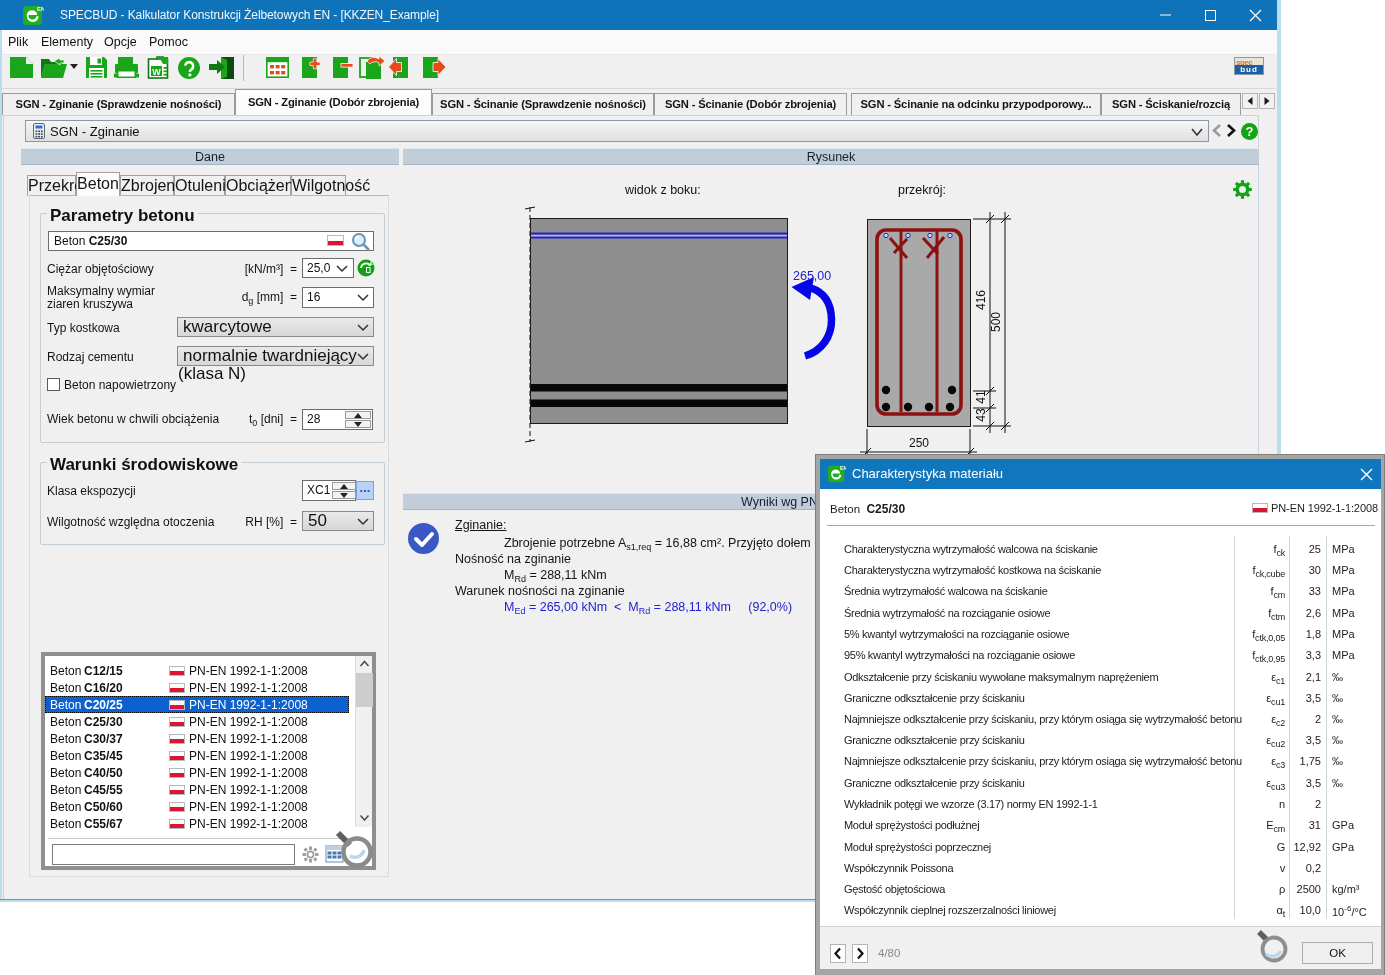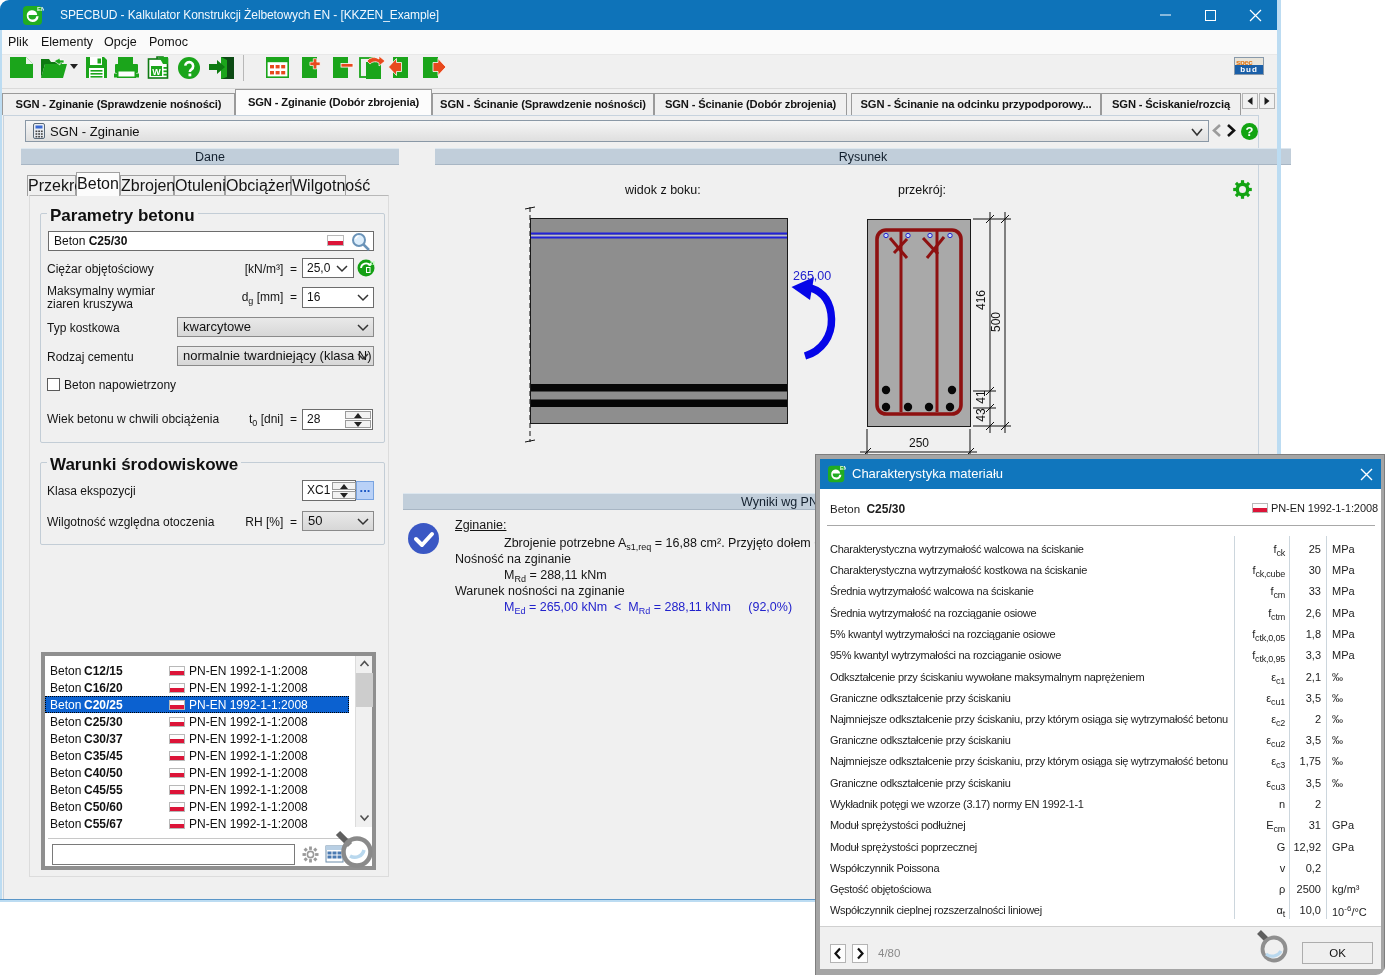--- a/index.html
+++ b/index.html
@@ -1,18 +1,18 @@
 <!DOCTYPE html>
 <html><head>
 <meta charset="utf-8">
 <style>
 *{margin:0;padding:0;box-sizing:border-box;}
 html,body{width:1385px;height:975px;background:#fff;font-family:"Liberation Sans",sans-serif;overflow:hidden;}
 .abs{position:absolute;}
-#page{position:relative;width:1385px;height:975px;background:#fff;overflow:hidden;border-radius:9px;}
+#page{position:relative;width:1385px;height:975px;background:#fff;overflow:hidden;}
 #win{position:absolute;left:0;top:0;width:1281px;height:902px;background:#f0f0f0;}
 
 #tbar{position:absolute;left:0;top:0;width:1281px;height:30px;background:#0e73b9;}
 #tbar .ttl{position:absolute;left:60px;top:8px;font-size:12px;letter-spacing:-0.1px;color:#f2f8fd;white-space:nowrap;}
 .winbtn{position:absolute;top:0;width:45px;height:30px;}
 
 #menu{position:absolute;left:0;top:30px;width:1281px;height:24px;background:#fafafa;}
 #menu span{position:absolute;top:5px;font-size:12.5px;color:#111;}
 
 #tools{position:absolute;left:0;top:54px;width:1281px;height:35px;background:#f0f0f0;border-top:1px solid #e8e8e8;border-bottom:1px solid #dadada;}
@@ -32,39 +32,39 @@
 
 .stab{position:absolute;top:175px;height:21px;background:#f0f0f0;border:1px solid #a0a0a0;border-bottom:none;font-size:16px;color:#141414;text-align:center;line-height:20px;}
 .stab.active{top:172px;height:24px;background:#fcfcfc;z-index:3;line-height:22px;}
 #lpanel{position:absolute;left:29px;top:195px;width:360px;height:682px;background:#f0f0f0;border:1px solid #dcdcdc;border-top:1px solid #b8b8b8;}
 
 .grp{position:absolute;border:1px solid #c3cdd6;border-radius:2px;}
 .grp .cap{position:absolute;left:6px;top:-8px;background:#f0f0f0;padding:0 3px;font-size:17px;font-weight:bold;color:#101010;white-space:nowrap;}
 .lbl{position:absolute;font-size:12px;color:#141414;white-space:nowrap;}
 .rlbl{position:absolute;font-size:12px;color:#141414;white-space:nowrap;text-align:right;}
 .field{position:absolute;background:#fff;border:1px solid #6c6c6c;font-size:12px;color:#111;}
-.drop{position:absolute;background:linear-gradient(#e9e9e9,#d7d7d7);border:1px solid #8a8a8a;font-size:13px;color:#111;}
+.drop{position:absolute;background:linear-gradient(#e9e9e9,#d7d7d7);border:1px solid #8a8a8a;font-size:17px;color:#111;}
 sub{font-size:9px;vertical-align:-3px;}
 
 #listbox{position:absolute;left:41px;top:652px;width:335px;height:218px;background:#fff;border:4px solid #8f8f8f;}
 .lrow{position:absolute;left:0px;height:17px;width:304px;font-size:12px;color:#111;white-space:nowrap;}
 .lrow b{letter-spacing:0px;}
 .flag{display:inline-block;width:16px;height:10px;border:1px solid #b8b8b8;background:linear-gradient(#fdfdfd 50%,#dc1438 50%);vertical-align:-1px;}
 
 #wynbar{left:403px;top:493px;width:855px;}
 .res{position:absolute;font-size:12.5px;color:#141414;white-space:nowrap;}
 .resb{position:absolute;font-size:12.5px;color:#2222cc;white-space:nowrap;}
 
 #dlg{position:absolute;left:815px;top:454px;width:570px;height:524px;background:#a5a5a5;border:1px solid #7e7e7e;}
 #dlgtb{position:absolute;left:4px;top:4px;width:561px;height:30px;background:#1076bd;}
 #dlgtb .t{position:absolute;left:32px;top:7px;font-size:13px;color:#fff;}
 #dlgbody{position:absolute;left:4px;top:34px;width:561px;height:437px;background:#fff;}
 #dlgfoot{position:absolute;left:4px;top:471px;width:561px;height:43px;background:#f0f0f0;border-top:1px solid #d0d0d0;}
 .drow{position:absolute;left:0;width:561px;height:21px;font-size:11px;color:#1c1c1c;}
-.drow .d{position:absolute;left:10px;top:4px;letter-spacing:-0.3px;white-space:nowrap;}
+.drow .d{position:absolute;left:24px;top:4px;letter-spacing:-0.3px;white-space:nowrap;}
 .drow .s{position:absolute;left:340px;width:125px;top:4px;text-align:right;letter-spacing:-0.2px;white-space:nowrap;}
 .drow .v{position:absolute;left:471px;width:30px;top:4px;text-align:right;white-space:nowrap;}
 .drow .u{position:absolute;left:512px;top:4px;white-space:nowrap;}
 .navbtn{position:absolute;top:17px;width:16px;height:19px;background:#fdfdfd;border:1px solid #b4b4b4;text-align:center;line-height:18px;font-size:11px;color:#111;font-weight:bold;}
 </style>
 </head>
 <body>
 <div id="page">
   <div id="win">
 
@@ -221,21 +221,21 @@
     </div>
     <svg class="abs" style="left:1211px;top:123px" width="12" height="14">
         <path d="M9 2 L3 7.5 L9 13" fill="none" stroke="#9c9c9c" stroke-width="2.6"></path>
       </svg>
     <svg class="abs" style="left:1225px;top:123px" width="12" height="14">
         <path d="M3 2 L9 7.5 L3 13" fill="none" stroke="#111" stroke-width="2.6"></path>
       </svg>
     <div class="abs" style="left:1241px;top:123px;width:17px;height:17px;border-radius:50%;background:#12a412;color:#fff;font-size:13px;font-weight:bold;text-align:center;line-height:17px">?</div>
 
     <div class="hbar" style="left:21px;top:148px;width:378px;">Dane</div>
-    <div class="hbar" style="left:403px;top:148px;width:856px;margin-left:32px;">Rysunek</div>
+    <div class="hbar" style="left:403px;top:148px;width:856px;">Rysunek</div>
 
     <div class="stab" style="left:27px;width:49px">Przekrój</div>
     <div class="stab active" style="left:76px;width:44px">Beton</div>
     <div class="stab" style="left:120px;width:54px">Zbrojenie</div>
     <div class="stab" style="left:174px;width:51px">Otulenie</div>
     <div class="stab" style="left:225px;width:66px">Obciążenia</div>
     <div class="stab" style="left:291px;width:55px">Wilgotność</div>
     <div id="lpanel"></div>
 
     <div class="grp" style="left:40px;top:213px;width:345px;height:230px">

